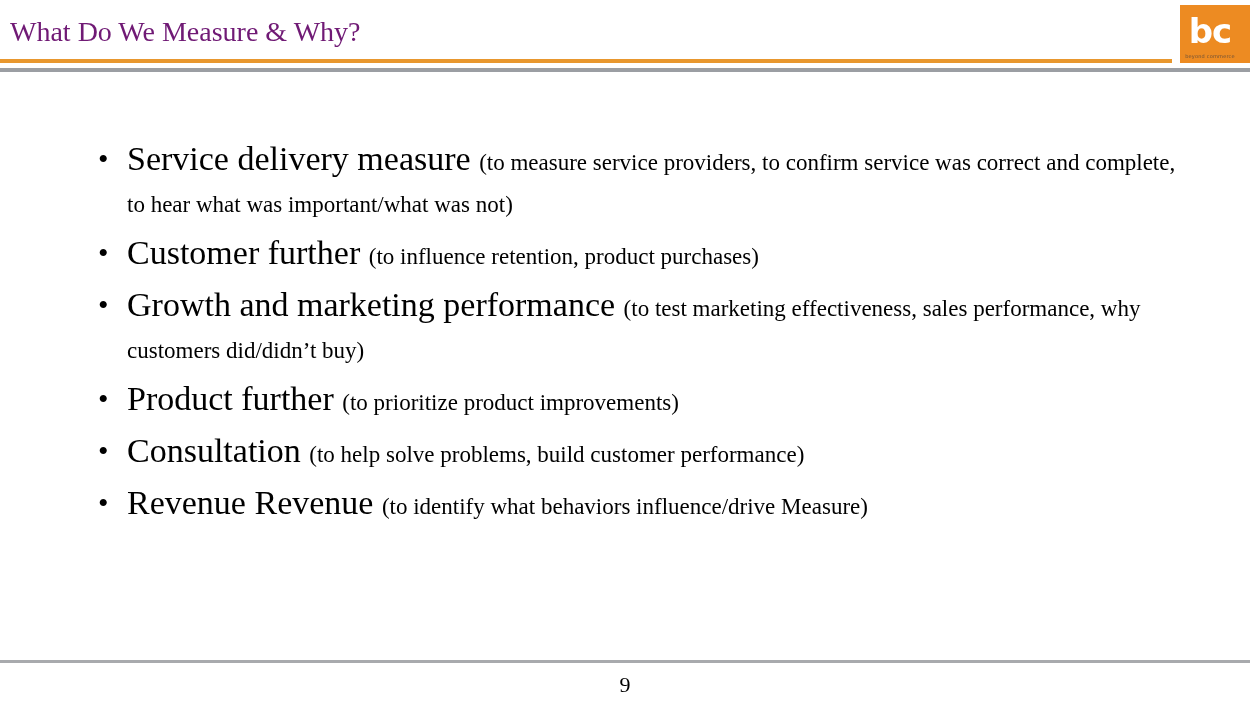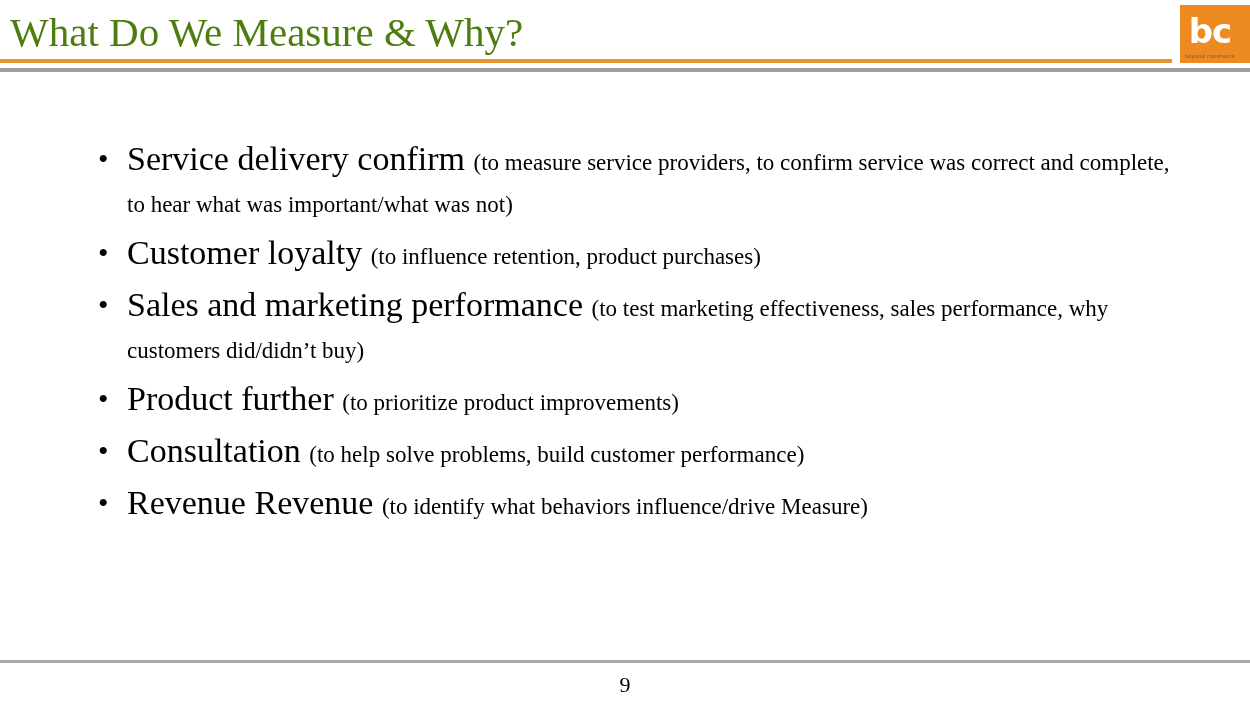--- a/index.html
+++ b/index.html
@@ -25,26 +25,26 @@
     position: absolute;
     left: 0;
     top: 0;
     width: 1250px;
     height: 72px;
   }
   .slide-title {
     position: absolute;
     left: 10px;
     top: 5px;
-    font-size: 41px;
+    font-size: 28px;
     line-height: 54px;
     font-weight: normal;
     letter-spacing: 0px;
     white-space: nowrap;
-    color: #4d7c0f;
+    color: #701a75;
   }
   .rule-orange {
     position: absolute;
     left: 0px;
     top: 59px;
     width: 1172px;
     height: 4px;
     background: #E8972E;
   }
   .rule-gray {
@@ -181,31 +181,31 @@
       </div>
       <div class="logo-tagline">beyond commerce</div>
     </div>
   </div>
 
   <div class="slide-body">
     <ul class="bullets">
 
       <li>
         <span class="bullet-dot">•</span>
-        <span class="bullet-main">Service delivery confirm</span><span class="bullet-main"> </span><span class="bullet-note">(to measure service providers, to confirm service was correct and complete, to hear what was important/what was not)</span>
+        <span class="bullet-main">Service delivery measure</span><span class="bullet-main"> </span><span class="bullet-note">(to measure service providers, to confirm service was correct and complete, to hear what was important/what was not)</span>
       </li>
 
       <li class="gap-large">
         <span class="bullet-dot">•</span>
-        <span class="bullet-main">Customer loyalty</span><span class="bullet-main"> </span><span class="bullet-note">(to influence retention, product purchases)</span>
+        <span class="bullet-main">Customer further</span><span class="bullet-main"> </span><span class="bullet-note">(to influence retention, product purchases)</span>
       </li>
 
       <li>
         <span class="bullet-dot">•</span>
-        <span class="bullet-main">Sales and marketing performance</span><span class="bullet-main"> </span><span class="bullet-note">(to test marketing effectiveness, sales performance, why customers did/didn’t buy)</span>
+        <span class="bullet-main">Growth and marketing performance</span><span class="bullet-main"> </span><span class="bullet-note">(to test marketing effectiveness, sales performance, why customers did/didn’t buy)</span>
       </li>
 
       <li class="gap-large">
         <span class="bullet-dot">•</span>
         <span class="bullet-main">Product further</span><span class="bullet-main"> </span><span class="bullet-note">(to prioritize product improvements)</span>
       </li>
 
       <li class="gap-large">
         <span class="bullet-dot">•</span>
         <span class="bullet-main">Consultation</span><span class="bullet-main"> </span><span class="bullet-note">(to help solve problems, build customer performance)</span>

